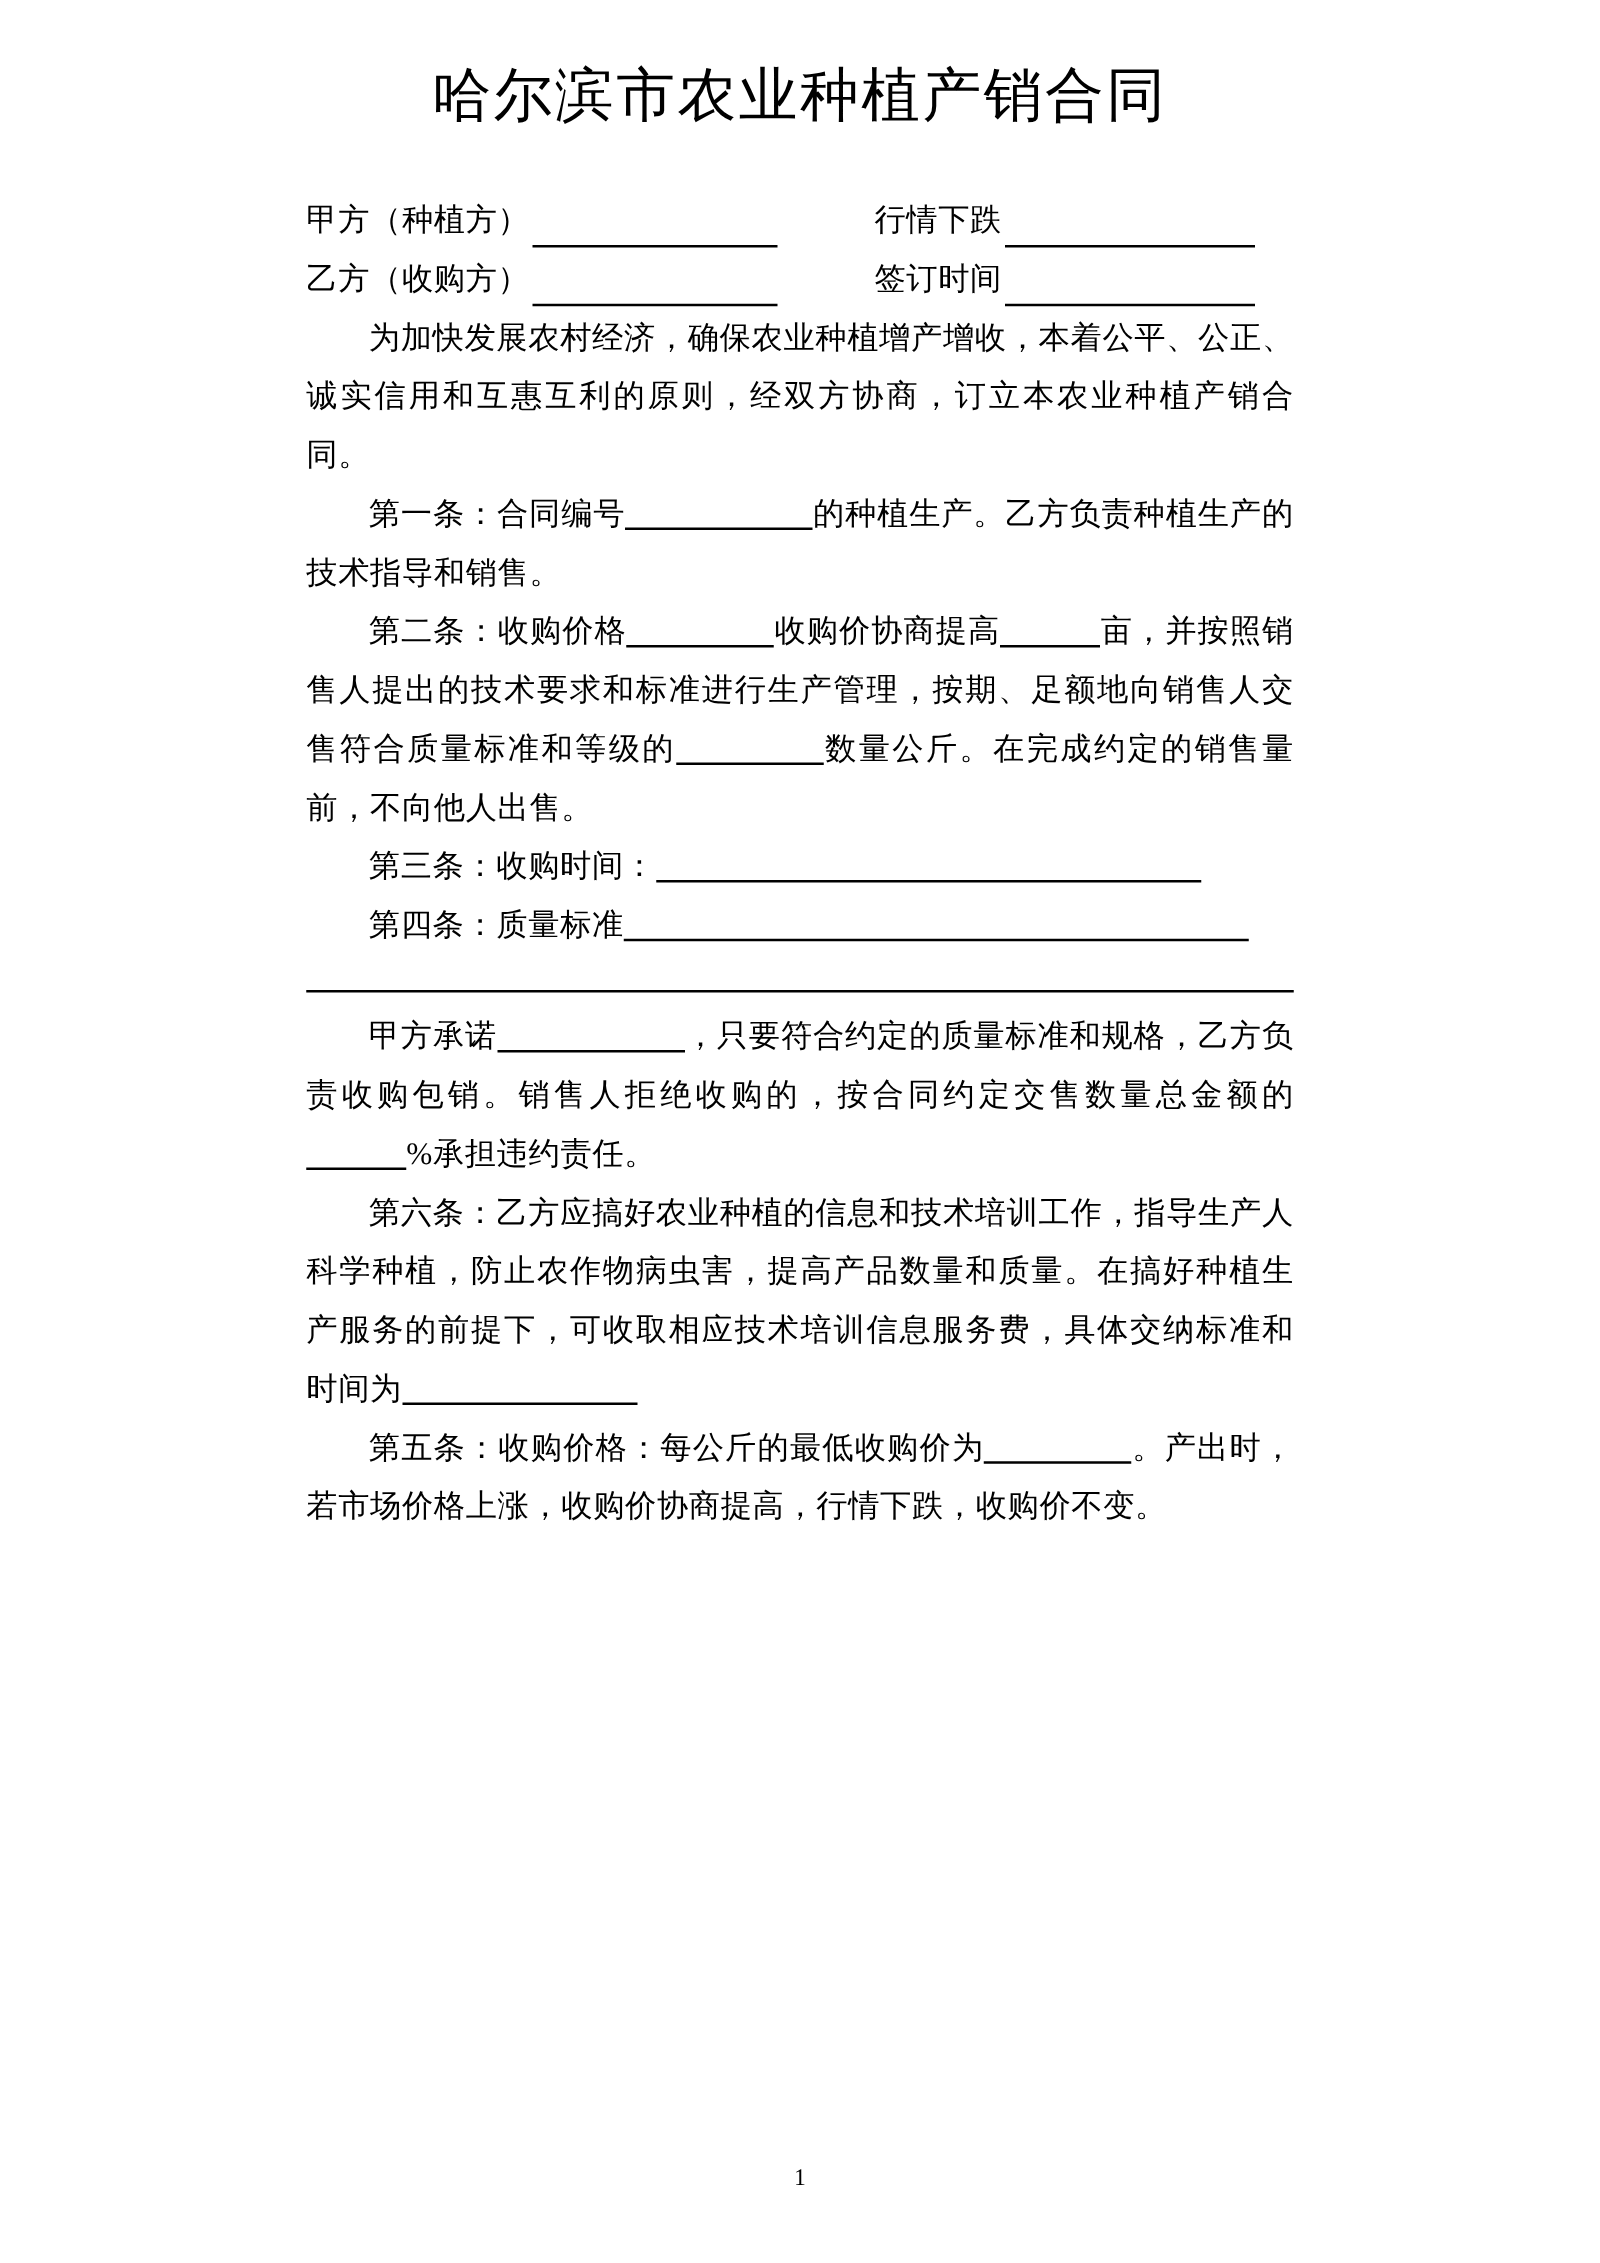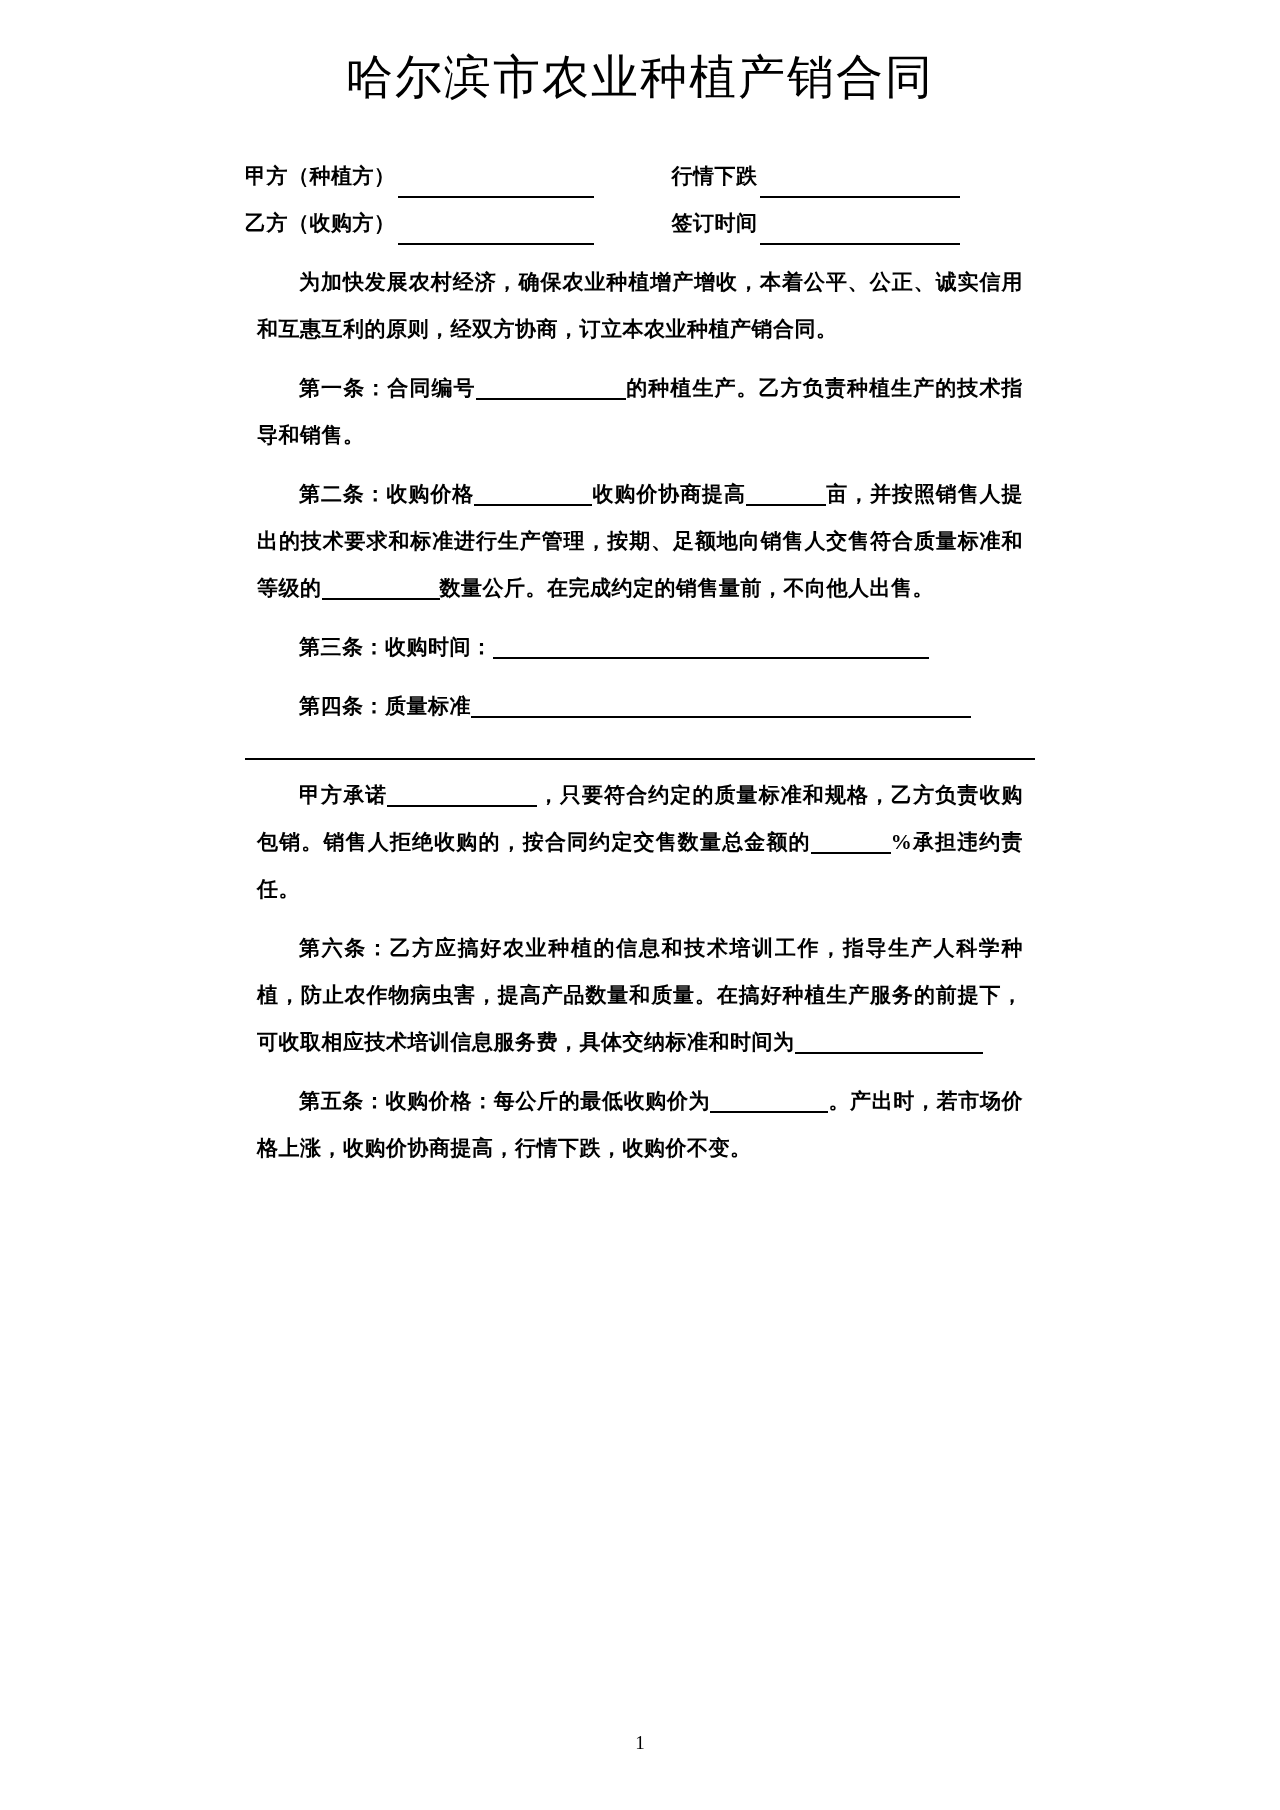--- a/index.html
+++ b/index.html
@@ -43,26 +43,25 @@
     font-weight: 400;
     line-height: 1.25;
     font-family: Liberation Serif, serif;
   }
 
   
   .body-block {
     margin: 0 auto;
     margin-top: 46px;
     width: 790px;
-    font-size: 21px;
+    font-size: 25px;
     line-height: 47px;
     letter-spacing: 0.5px;
     text-align: justify;
     text-justify: inter-character;
-    font-weight: bold;
   }
 
   .party-line {
     display: flex;
     align-items: flex-end;
     white-space: nowrap;
     line-height: 47px;
   }
   .party-label { flex: 0 0 auto; }
   .party-blank {
@@ -70,21 +69,21 @@
     border-bottom: 2px solid #000;
     height: 30px;
     margin: 0 0 2px 2px;
   }
   .pb-left  { width: 196px; }
   .pb-right { width: 200px; }
   .party-gap { flex: 0 0 auto; width: 78px; }
 
   .para {
     text-indent: 2em;
-    margin: 12px;
+    margin: 0;
   }
 
   
   .blank {
     display: inline-block;
     border-bottom: 2px solid #000;
     vertical-align: -5px;
     height: 26px;
   }
   .w-sm   { width: 80px; }

